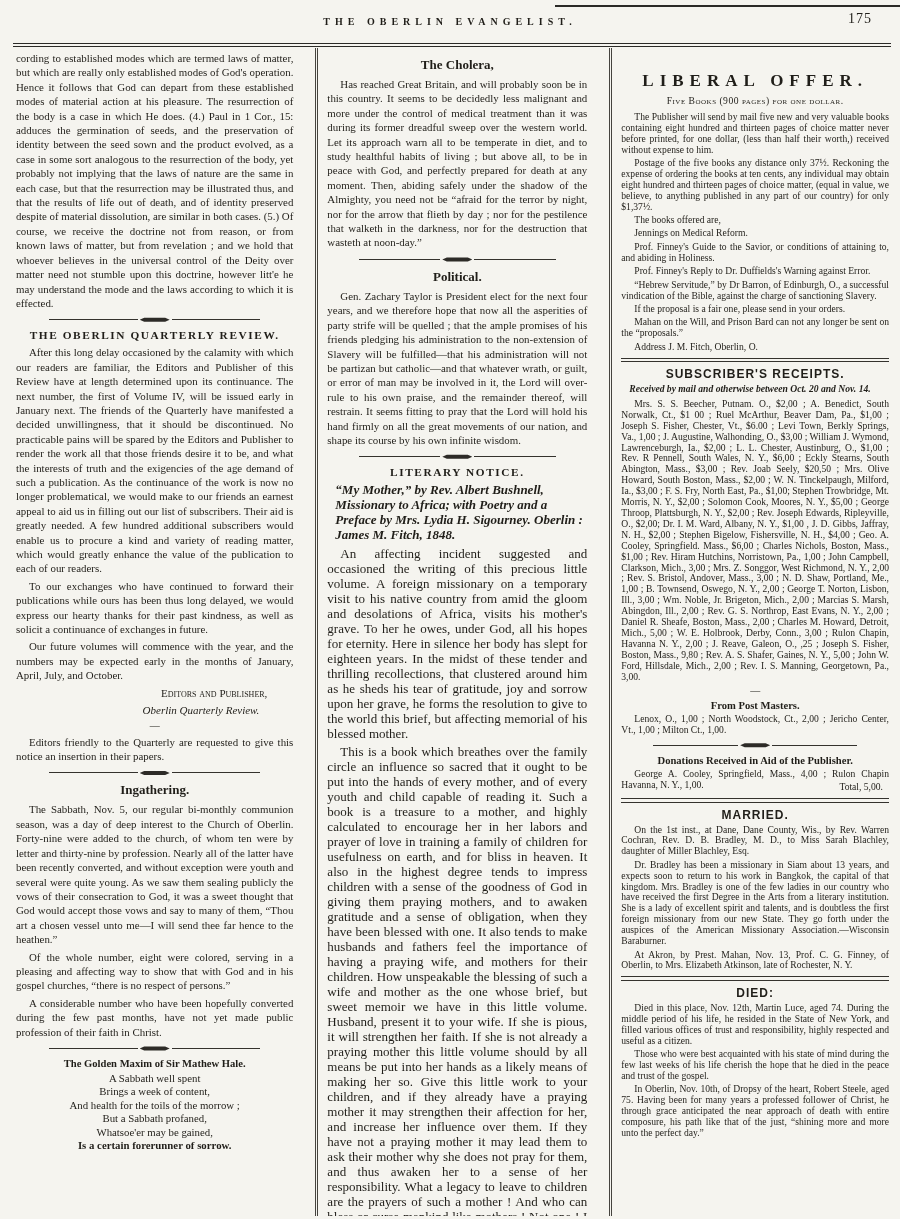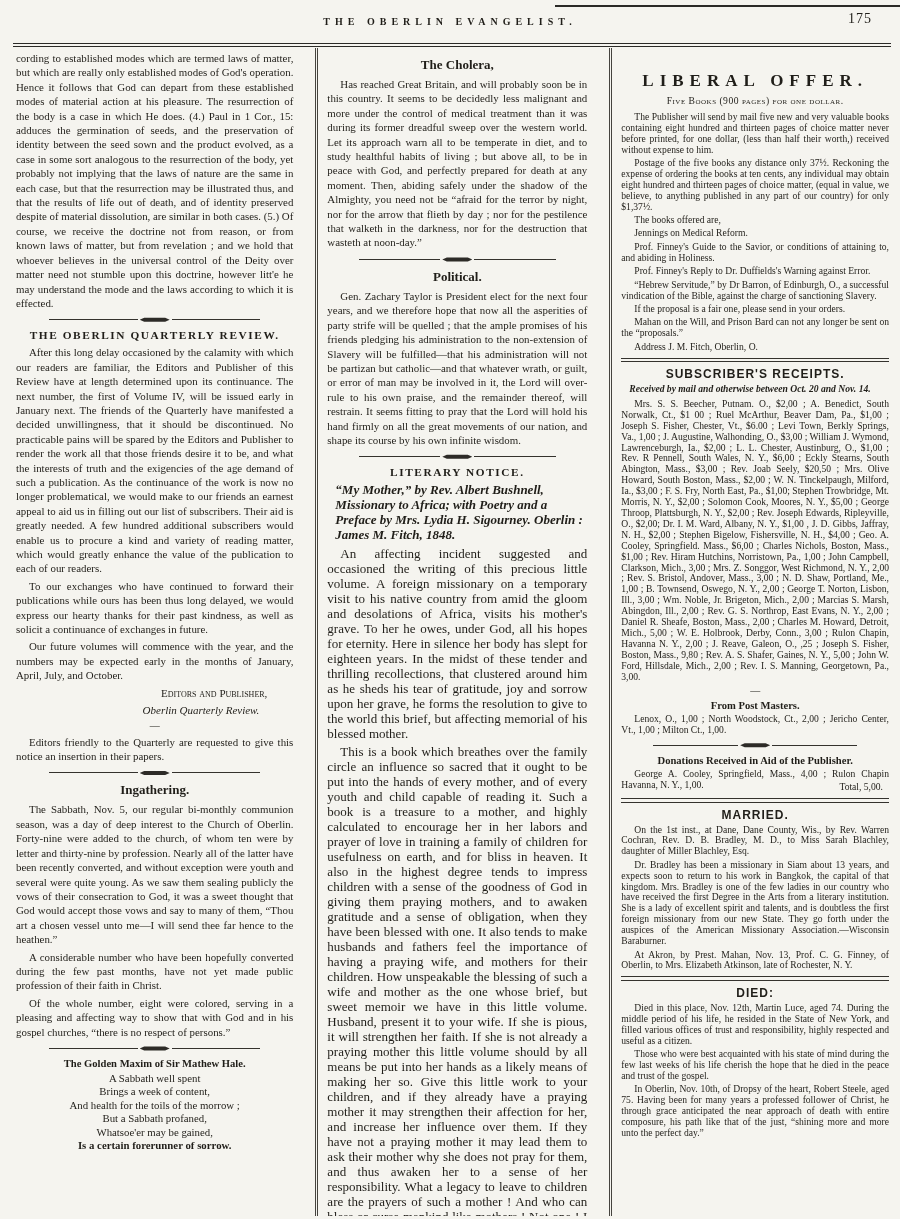--- a/index.html
+++ b/index.html
@@ -72,22 +72,22 @@
         <p class="para ind">Our future volumes will commence with the year, and the numbers may be expected early in the months of January, April, July, and October.</p>
         <p class="signature">Editors and Publisher,</p>
         <p class="signature sig-italic">Oberlin Quarterly Review.</p>
         <div class="dash">—</div>
         <p class="para ind">Editors friendly to the Quarterly are requested to give this notice an insertion in their papers.</p>
         <div class="rule-fancy">
           <span class="diamond"></span>
         </div>
         <h3 class="head big">Ingathering.</h3>
         <p class="para ind">The Sabbath, Nov. 5, our regular bi-monthly communion season, was a day of deep interest to the Church of Oberlin. Forty-nine were added to the church, of whom ten were by letter and thirty-nine by profession.  Nearly all of the latter have been recently converted, and without exception were youth and several were quite young.  As we saw them sealing publicly the vows of their consecration to God, it was a sweet thought that God would accept those vows and say to many of them, “Thou art a chosen vessel unto me—I will send thee far hence to the heathen.”</p>
+        <p class="para ind">Of the whole number, eight were colored, serving in a pleasing and affecting way to show that with God and in his gospel churches, “there is no respect of persons.”</p>
         <p class="para ind">A considerable number who have been hopefully converted during the few past months, have not yet made public profession of their faith in Christ.</p>
-        <p class="para ind">Of the whole number, eight were colored, serving in a pleasing and affecting way to show that with God and in his gospel churches, “there is no respect of persons.”</p>
         <div class="rule-fancy">
           <span class="diamond"></span>
         </div>
         <h4 class="head minor">The Golden Maxim of Sir Mathew Hale.</h4>
         <div class="poem">
           <div class="poem-line">A Sabbath well spent</div>
           <div class="poem-line">Brings a week of content,</div>
           <div class="poem-line">And health for the toils of the morrow ;</div>
           <div class="poem-line">But a Sabbath profaned,</div>
           <div class="poem-line">Whatsoe'er may be gained,</div>

